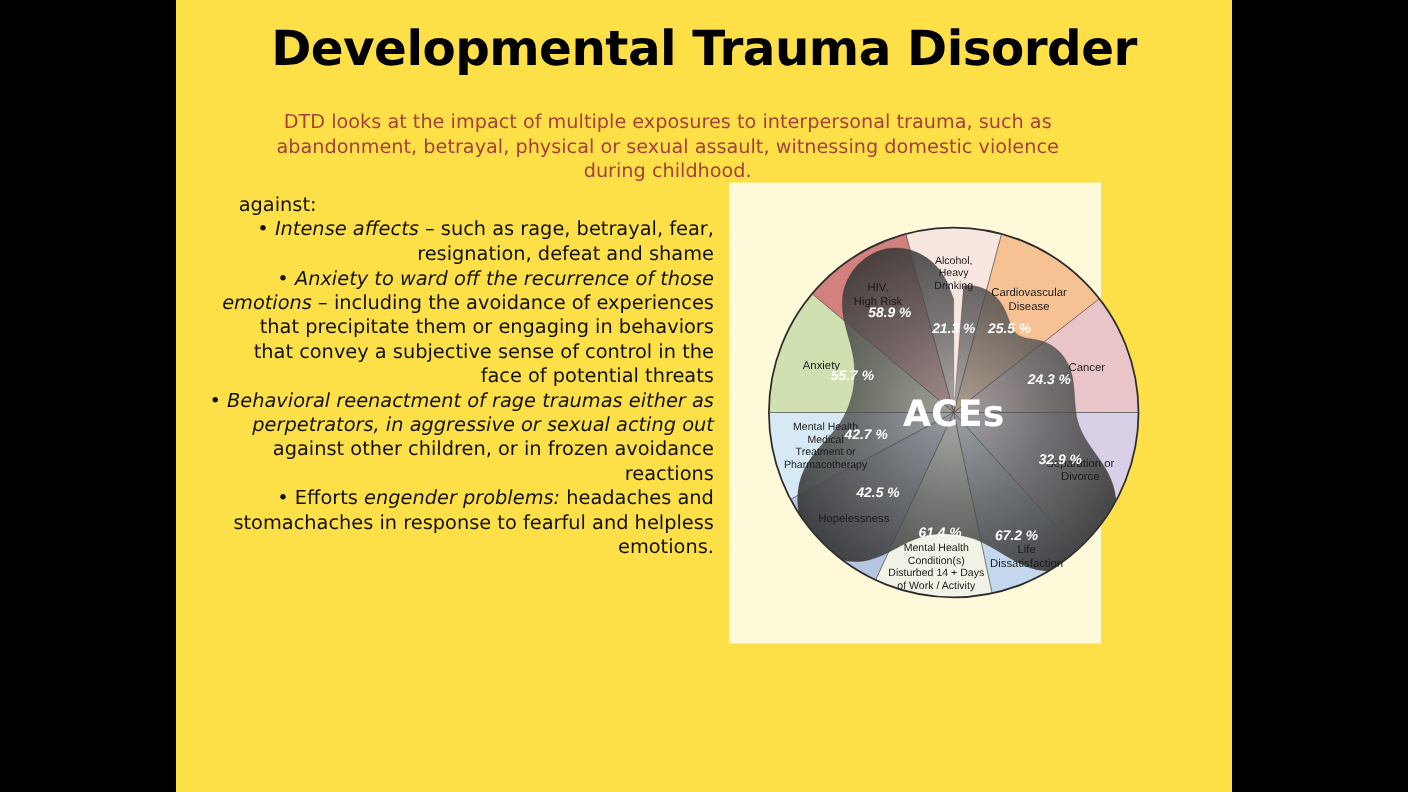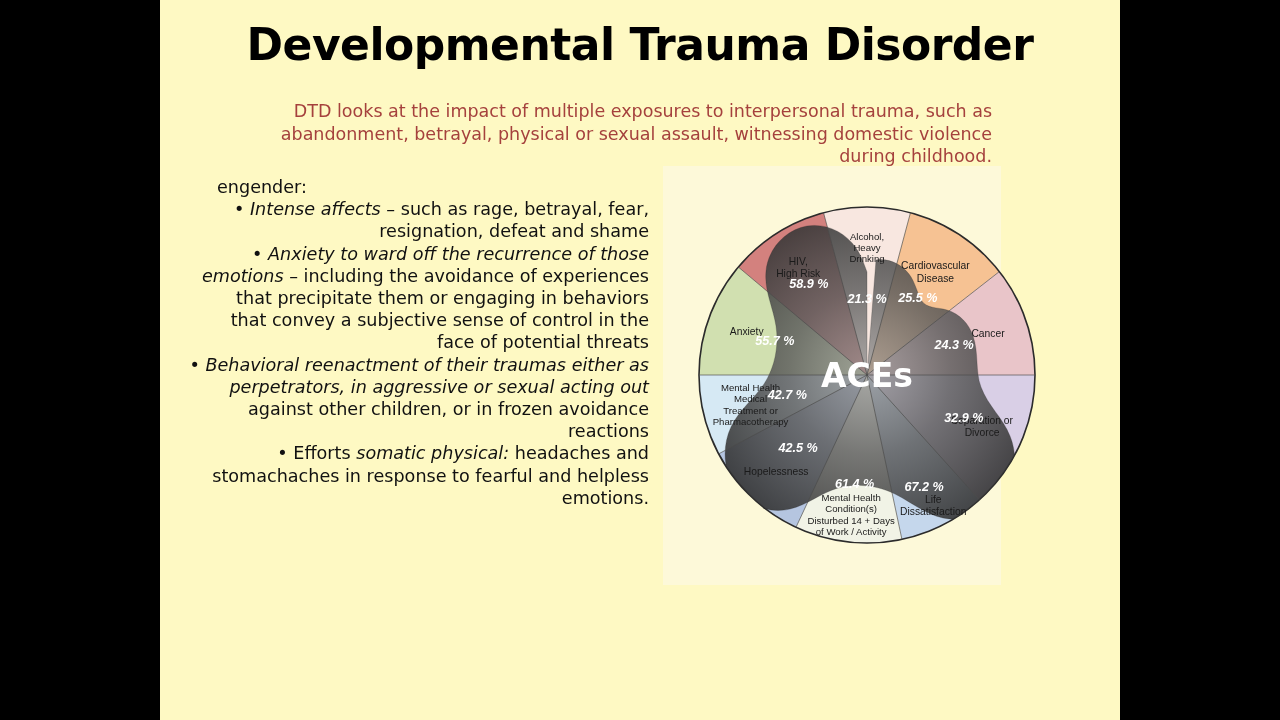--- a/index.html
+++ b/index.html
@@ -27,21 +27,21 @@
   .bar.left  { left: 0;   width: 160px; }
   .bar.right { left: 1120px; width: 160px; }
 
   
   #slide {
     position: absolute;
     left: 160px;
     top: 0;
     width: 960px;
     height: 720px;
-    background: #fef9c3;
+    background: #fde047;
     z-index: 1;
   }
 
   
   #title {
     position: absolute;
     left: 0;
     top: 22px;
     width: 960px;
     text-align: center;
@@ -57,21 +57,21 @@
   
   #intro {
     position: absolute;
     left: 62px;
     top: 100px;
     width: 770px;
     color: #a5413d;
     font-family: "DejaVu Sans", "Liberation Sans", sans-serif;
     font-size: 17.5px;
     line-height: 22.5px;
-    text-align: right;
+    text-align: center;
   }
 
   
   #body-col {
     position: absolute;
     left: 19px;
     top: 176px;
     width: 470px;
     color: #111111;
     font-family: "DejaVu Sans", "Liberation Sans", sans-serif;
@@ -148,38 +148,38 @@
   <div class="bar right"></div>
 
   <div id="slide">
 
     <div id="title">Developmental Trauma Disorder</div>
 
     <div id="intro">DTD looks at the impact of multiple exposures to interpersonal trauma, such as abandonment, betrayal, physical or sexual assault, witnessing domestic violence during childhood.</div>
 
     <div id="body-col">
       <div class="lead">
-        <span class="cont">engender:</span>
+        <span class="cont">against:</span>
       </div>
       <ul>
         <li class="hanging">
           <span>•</span>
           <i>Intense affects</i><span> – such as rage, betrayal, fear, resignation, defeat and shame</span>
         </li>
         <li class="hanging">
           <span>•</span>
           <i>Anxiety to ward off the recurrence of those emotions</i><span> – including the avoidance of experiences that precipitate them or engaging in behaviors that  convey a subjective sense of control in the face of potential threats</span>
         </li>
         <li class="hanging">
           <span>•</span>
-          <i>Behavioral reenactment of their traumas either as perpetrators, in aggressive or sexual acting out</i><span> against other children, or in frozen avoidance reactions</span>
-        </li>
-        <li class="hanging">
-          <span>•</span>
-          <span>Efforts </span><i>somatic physical:</i><span> headaches and stomachaches in response to fearful and helpless emotions.</span>
+          <i>Behavioral reenactment of rage traumas either as perpetrators, in aggressive or sexual acting out</i><span> against other children, or in frozen avoidance reactions</span>
+        </li>
+        <li class="hanging">
+          <span>•</span>
+          <span>Efforts </span><i>engender problems:</i><span> headaches and stomachaches in response to fearful and helpless emotions.</span>
         </li>
       </ul>
     </div>
 
     <div id="wheel-panel">
       <svg id="wheel-svg" width="409" height="419" viewBox="0 0 409 419">
         <defs>
           <radialGradient id="blobGrad" cx="50%" cy="50%" r="62%">
             <stop offset="0%" stop-color="#8d8d8d" stop-opacity="0.72"></stop>
             <stop offset="45%" stop-color="#5c5c5c" stop-opacity="0.82"></stop>

